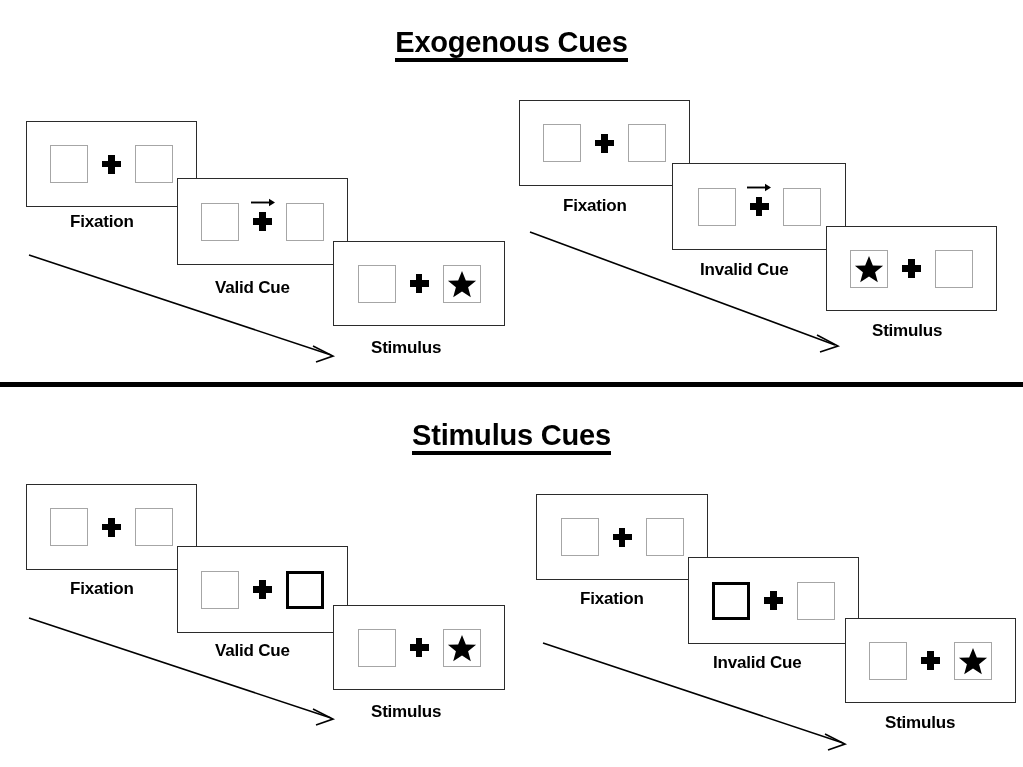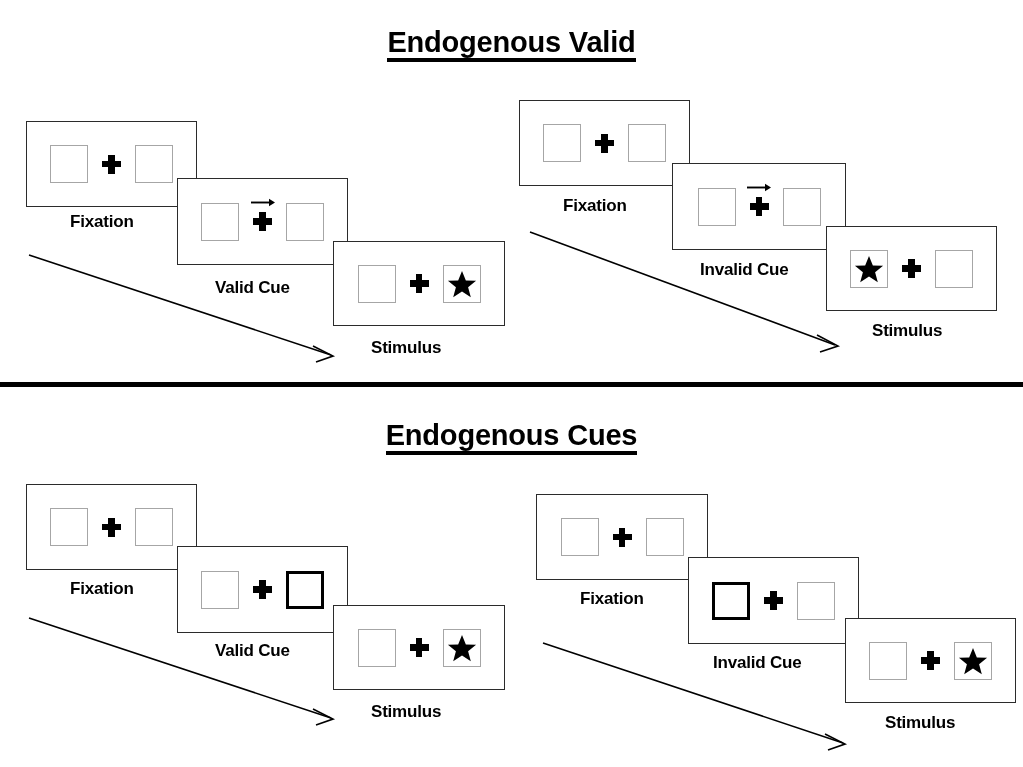--- a/index.html
+++ b/index.html
@@ -115,21 +115,21 @@
   .flow-arrow {
     position: absolute;
     overflow: visible;
   }
   .panel { position: absolute; }
 </style>
 </head>
 <body>
 
 <div class="section-title" style="top:26px;">
-  <span class="t">Endogenous Valid</span>
+  <span class="t">Exogenous Cues</span>
 </div>
 
 <div class="panel">
 
   <svg class="flow-arrow" style="left:26px; top:250px;" width="320" height="118" viewBox="0 0 320 118">
     <line x1="3" y1="5" x2="305" y2="105" stroke="#000" stroke-width="1.6"></line>
     <polyline points="287,96 307,106 290,112" fill="none" stroke="#000" stroke-width="1.6"></polyline>
   </svg>
 
   <div class="frame" style="left:26px; top:121px; width:171px; height:86px;">
@@ -209,21 +209,21 @@
       <div class="plus"></div>
       <div class="stim-box"></div>
     </div>
   </div>
   <div class="label" style="left:872px; top:321px;">Stimulus</div>
 </div>
 
 <div class="divider" style="top:382px;"></div>
 
 <div class="section-title" style="top:419px;">
-  <span class="t">Endogenous Cues</span>
+  <span class="t">Stimulus Cues</span>
 </div>
 
 <div class="panel">
 
   <svg class="flow-arrow" style="left:26px; top:613px;" width="320" height="118" viewBox="0 0 320 118">
     <line x1="3" y1="5" x2="305" y2="105" stroke="#000" stroke-width="1.6"></line>
     <polyline points="287,96 307,106 290,112" fill="none" stroke="#000" stroke-width="1.6"></polyline>
   </svg>
 
   <div class="frame" style="left:26px; top:484px; width:171px; height:86px;">

